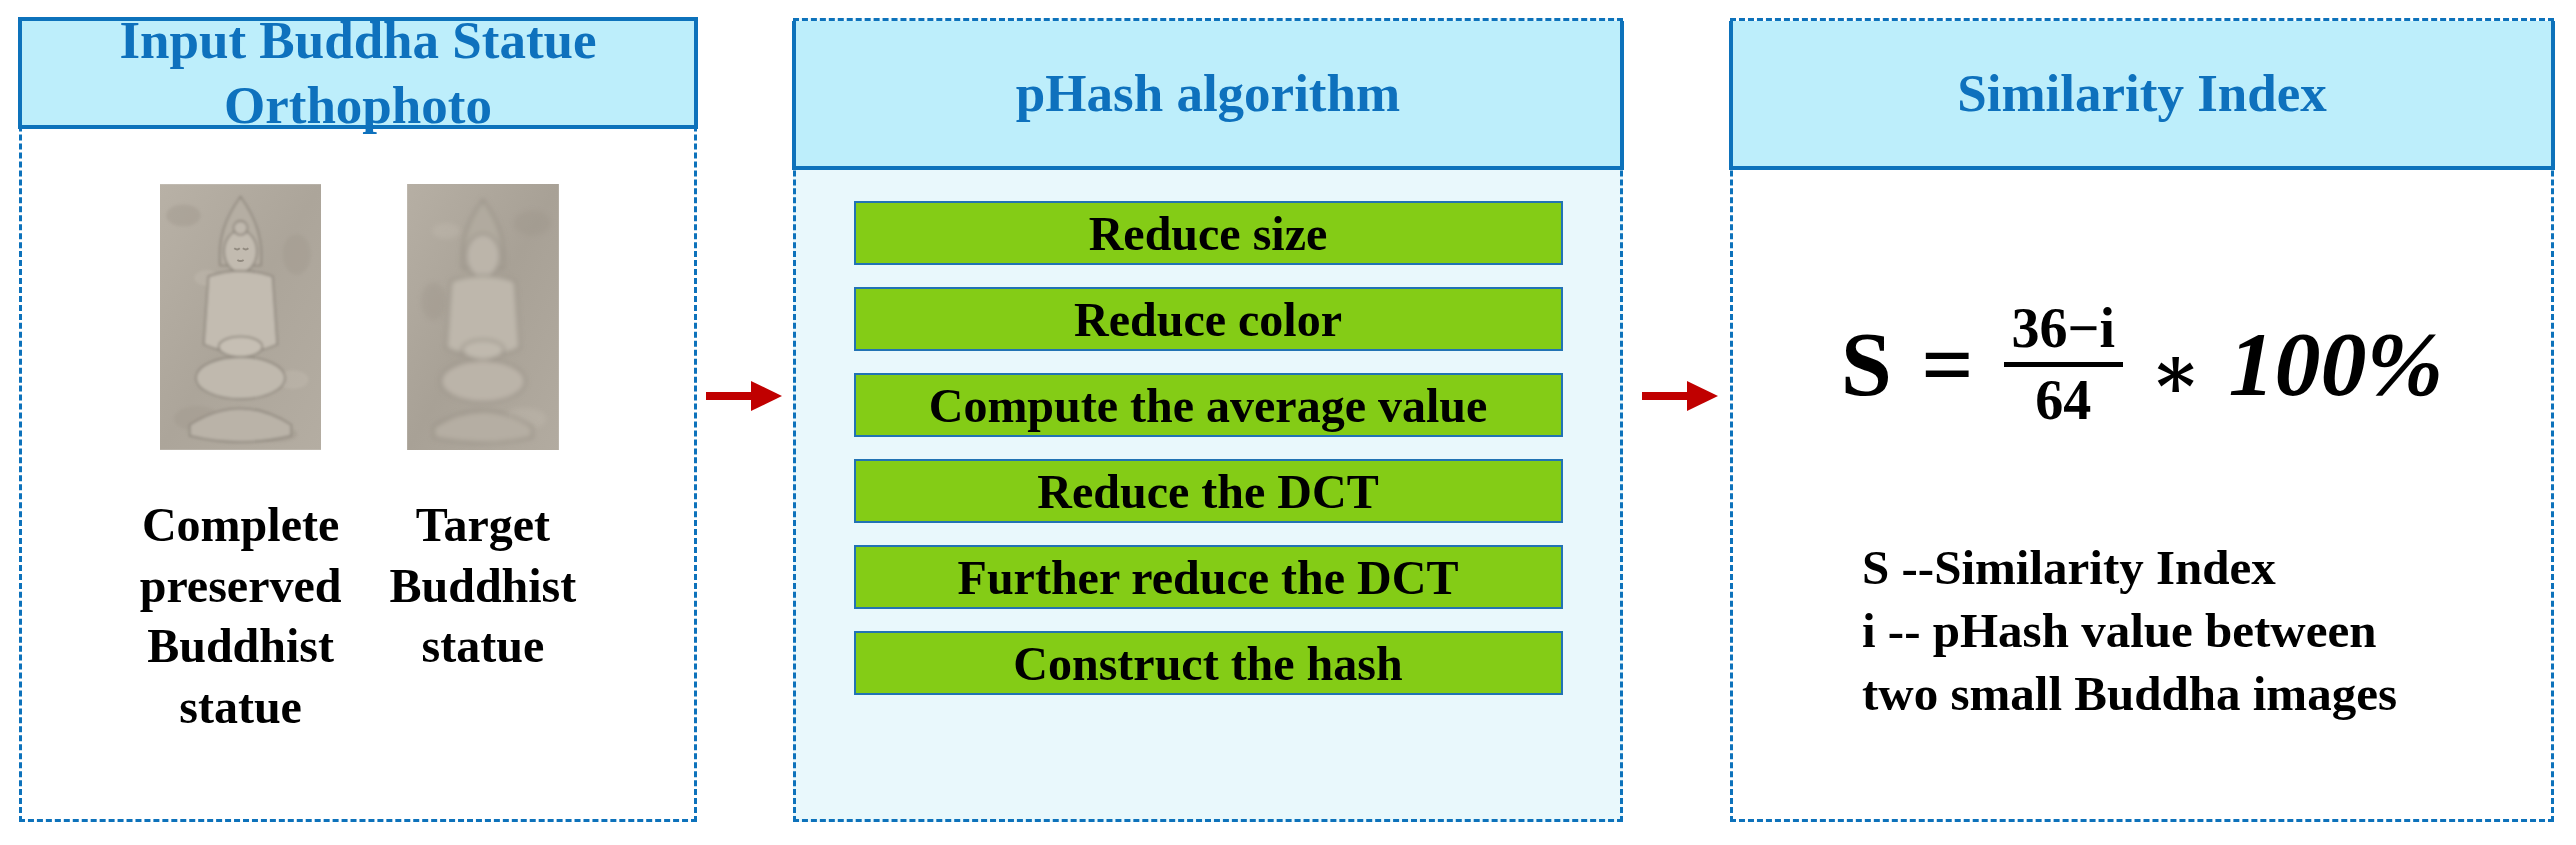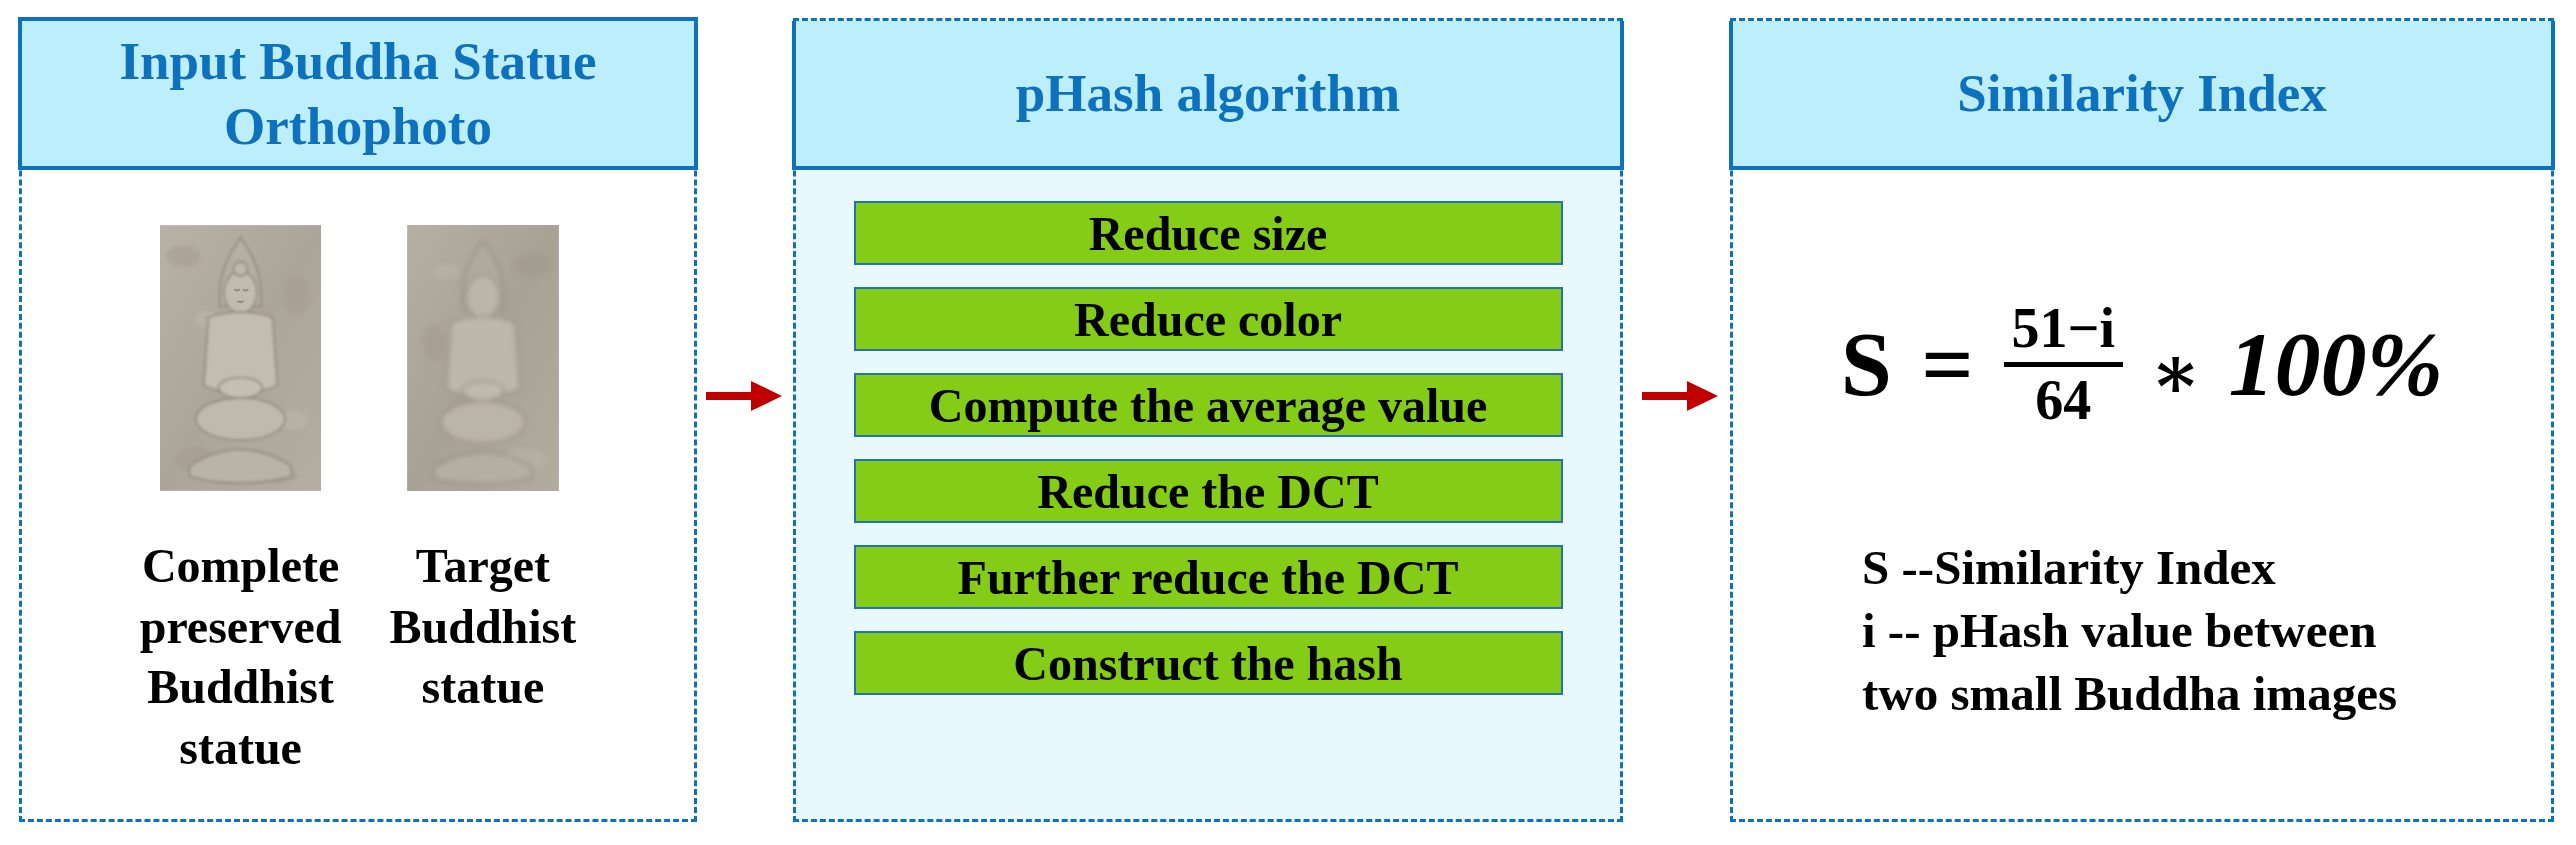--- a/index.html
+++ b/index.html
@@ -13,21 +13,21 @@
   .col {
     position:absolute; top:18px; height:804px;
     border:3.9px dashed #0d72bb; box-sizing:border-box; background:#ffffff;
   }
   .col-left  { left:19px;   width:678px;  }
   .col-mid   { left:793px; width:830px; background:#e9f8fc; }
   .col-right { left:1730px; width:824px; }
 
   
   .hdr {
-    box-sizing:border-box; height:153px;
+    box-sizing:border-box; height:112px;
     background:#bdeefb; border:4.7px solid #0d72bb;
     display:flex; flex-direction:column; align-items:center; justify-content:center;
     color:#0e71bd; font-size:53px; line-height:1.22; text-align:center;
   }
   .hdr-solid-top { margin:-3.9px -3.9px 0 -3.9px; }
   .hdr-under-dash { margin:0 -3.9px 0 -3.9px; border-top:none; height:149px; }
 
   
   .statues-row {
     display:flex; justify-content:center; gap:48px; margin-top:55px;
@@ -199,21 +199,21 @@
   </div>
 
   <section class="col col-right">
     <div class="hdr hdr-under-dash">
       <span>Similarity Index</span>
     </div>
 
     <div class="formula">
       <span class="f-lhs">S =</span>
       <span class="f-frac">
-        <span class="f-num">51−i</span>
+        <span class="f-num">36−i</span>
         <span class="f-den">64</span>
       </span>
       <span class="f-op">∗</span>
       <span class="f-res">100%</span>
     </div>
 
     <div class="notes">
       <span>S --Similarity Index</span>
       <span>i -- pHash value between</span>
       <span>two small Buddha images</span>

